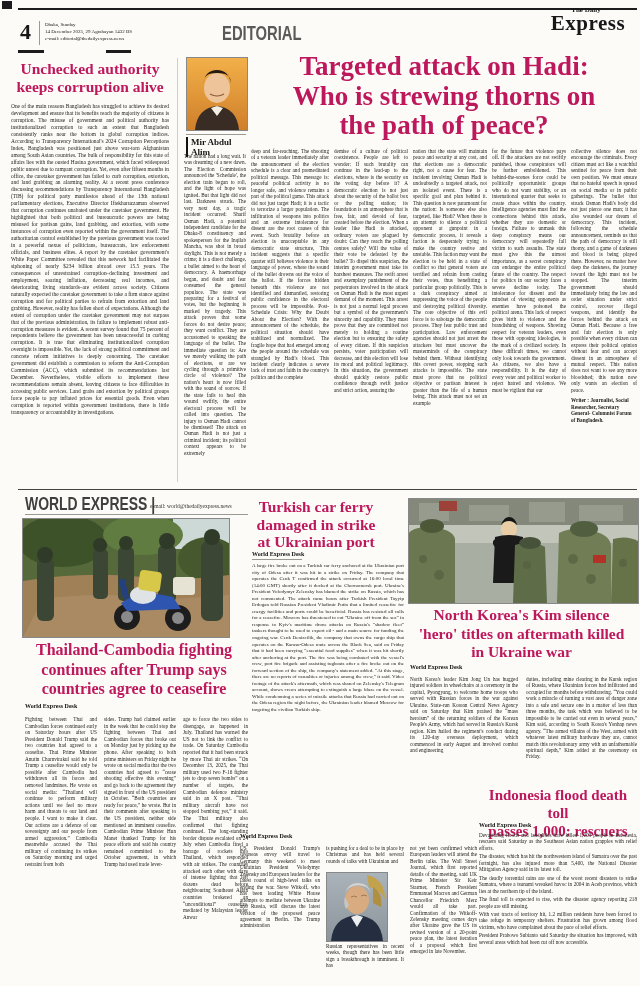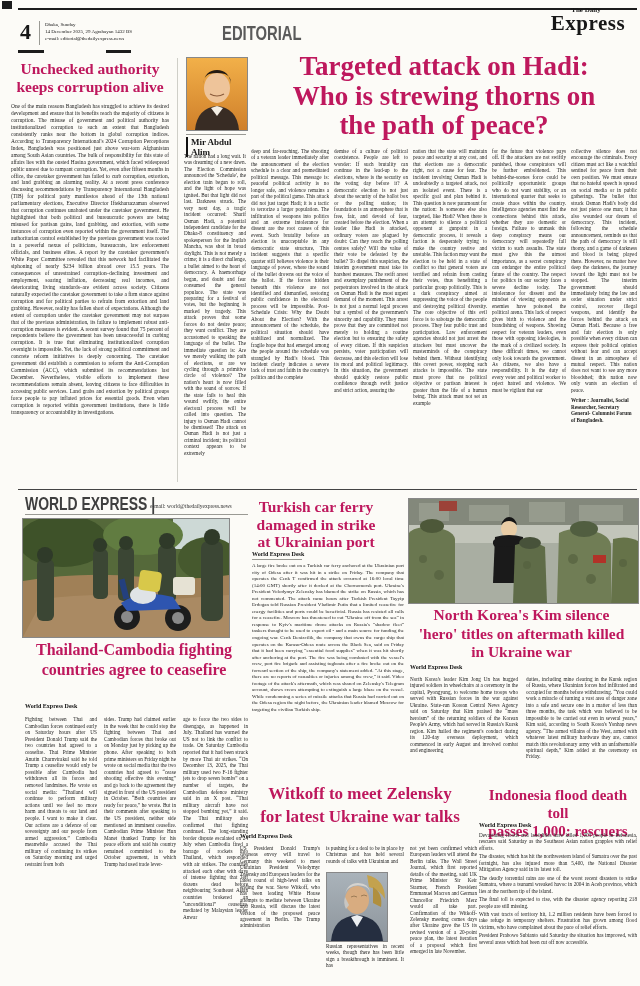--- a/index.html
+++ b/index.html
@@ -114,20 +114,21 @@
         <circle cx="155" cy="99" r="6" fill="#8a8a8a"></circle>
       <path d="M98 84 Q118 70 150 78 L158 90 L104 92 Z" fill="#2e55b0"></path>
       <ellipse cx="120" cy="76" rx="13" ry="9" fill="#dfe3e6"></ellipse>
       <rect x="116" y="52" width="22" height="20" rx="4" fill="#d8c84a" transform="rotate(8 127 62)"></rect>
       <rect x="150" y="58" width="22" height="18" rx="3" fill="#e6e2d4"></rect>
       <rect x="98" y="60" width="6" height="20" fill="#24407e" transform="rotate(-14 101 70)"></rect>
     </g>
   </svg>
   <div class="abs headline-serif" style="left:18px;top:640px;width:232px;text-align:center;font-size:16px;line-height:19.5px;">
     <div>Thailand-Cambodia fighting</div>
+    <div>continues after Trump says</div>
     <div>countries agree to ceasefire</div>
   </div>
   <div class="abs desk" style="left:25px;top:703px;">World Express Desk</div>
   <div class="abs just th-txt" style="left:25px;top:716px;width:72px;height:262px;">Fighting between Thai and Cambodian forces continued early on Saturday hours after US President Donald Trump said the two countries had agreed to a ceasefire. Thai Prime Minister Anutin Charnvirakul said he told Trump a ceasefire would only be possible after Cambodia had withdrawn all its forces and removed landmines. He wrote on social media: “Thailand will continue to perform military actions until we feel no more harm and threats to our land and people. I want to make it clear. Our actions are a defence of our sovereignty and our people from armed aggression.” Cambodia meanwhile accused the Thai military of continuing its strikes on Saturday morning and urged restraint from both</div>
   <div class="abs just th-txt" style="left:104px;top:716px;width:72px;height:262px;">sides. Trump had claimed earlier in the week that he could stop the fighting between Thai and Cambodian forces that broke out on Monday just by picking up the phone. After speaking to both prime ministers on Friday night he wrote on social media that the two countries had agreed to “cease shooting effective this evening” and go back to the agreement they signed in front of the US president in October. “Both countries are ready for peace,” he wrote. But in their comments after speaking to the US president, neither side mentioned an imminent ceasefire. Cambodian Prime Minister Hun Manet thanked Trump for his peace efforts and said his country remained committed to the October agreement, in which Trump had used trade lever-</div>
   <div class="abs just th-txt" style="left:183px;top:716px;width:65px;height:262px;">age to force the two sides to disengage, as happened in July. Thailand has warned the US not to link the conflict to trade. On Saturday Cambodia reported that it had been struck by more Thai air strikes. “On December 13, 2025, the Thai military used two F-16 fighter jets to drop seven bombs” on a number of targets, the Cambodian defence ministry said in an X post. “Thai military aircraft have not stopped bombing yet,” it said. The Thai military also confirmed that fighting continued. The long-standing border dispute escalated on 24 July when Cambodia fired a barrage of rockets into Thailand, which responded with air strikes. The countries attacked each other with days of intense fighting that left dozens dead before neighbouring Southeast Asian countries brokered an “unconditional” ceasefire, mediated by Malaysian leader Anwar</div>
 
   <div class="abs headline-serif" style="left:240px;top:498px;width:152px;text-align:center;font-size:15.5px;line-height:17.5px;">
     <div>Turkish car ferry</div>
     <div>damaged in strike</div>
@@ -175,24 +176,20 @@
   </svg>
   <div class="abs headline-serif" style="left:406px;top:606px;width:231px;text-align:center;font-size:15.5px;line-height:18.5px;">
     <div>North Korea's Kim silence</div>
     <div>'hero' titles on aftermath killed</div>
     <div>in Ukraine war</div>
   </div>
   <div class="abs desk" style="left:410px;top:664px;">World Express Desk</div>
   <div class="abs just body-txt" style="left:410px;top:676px;width:108px;height:106px;">North Korea's leader Kim Jong Un has hugged injured soldiers in wheelchairs at a ceremony in the capital, Pyongyang, to welcome home troops who served with Russian forces in the war against Ukraine. State-run Korean Central News Agency said on Saturday that Kim praised the “mass heroism” of the returning soldiers of the Korean People's Army, which had served in Russia's Kursk region. Kim hailed the regiment's conduct during its 120-day overseas deployment, which commenced in early August and involved combat and engineering</div>
   <div class="abs just body-txt" style="left:526px;top:676px;width:111px;height:106px;">duties, including mine clearing in the Kursk region of Russia, where Ukrainian forces had infiltrated and occupied for months before withdrawing. “You could work a miracle of turning a vast area of danger zone into a safe and secure one in a matter of less than three months, the task which was believed to be impossible to be carried out even in several years,” Kim said, according to South Korea's Yonhap news agency. “The armed villains of the West, armed with whatever latest military hardware they are, cannot match this revolutionary army with an unfathomable spiritual depth,” Kim added at the ceremony on Friday.</div>
 
-  <div class="abs headline-serif" style="left:228px;top:782px;width:264px;text-align:center;font-size:17px;line-height:23px;">
-    <div>Witkoff to meet Zelensky</div>
-    <div>for latest Ukraine war talks</div>
-  </div>
   <div class="abs desk" style="left:240px;top:833px;">World Express Desk</div>
   <div class="abs just body-txt" style="left:240px;top:845px;width:80px;height:132px;">US President Donald Trump's overseas envoy will travel to Germany this weekend to meet Ukrainian President Volodymyr Zelensky and European leaders for the latest round of high-level talks on ending the war. Steve Witkoff, who has been leading White House attempts to mediate between Ukraine and Russia, will discuss the latest version of the proposed peace agreement in Berlin. The Trump administration</div>
   <div class="abs just body-txt" style="left:326px;top:845px;width:78px;height:26px;">is pushing for a deal to be in place by Christmas and has held several rounds of talks with Ukrainian and</div>
   <svg class="abs photo" style="left:326px;top:872px;" width="60" height="68" viewBox="0 0 60 68">
     <defs>
         <linearGradient id="wgr" x1="0" y1="0" x2="0" y2="1">
       <stop offset="0" stop-color="#aab3ba"></stop>
           <stop offset="1" stop-color="#8d959c"></stop>
         </linearGradient>
       </defs>

